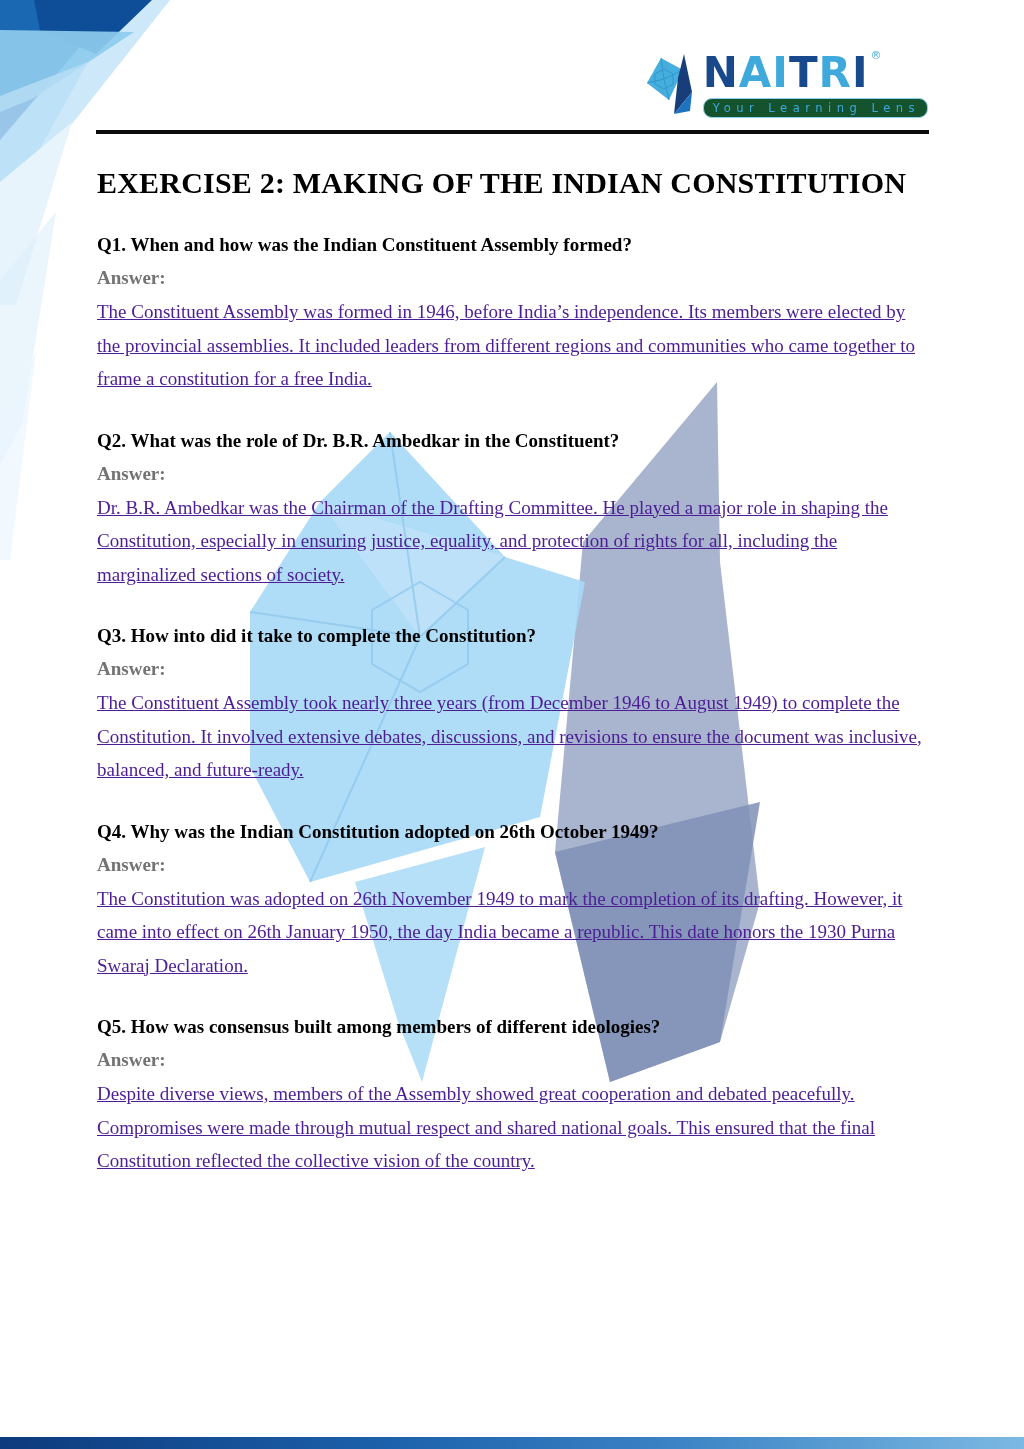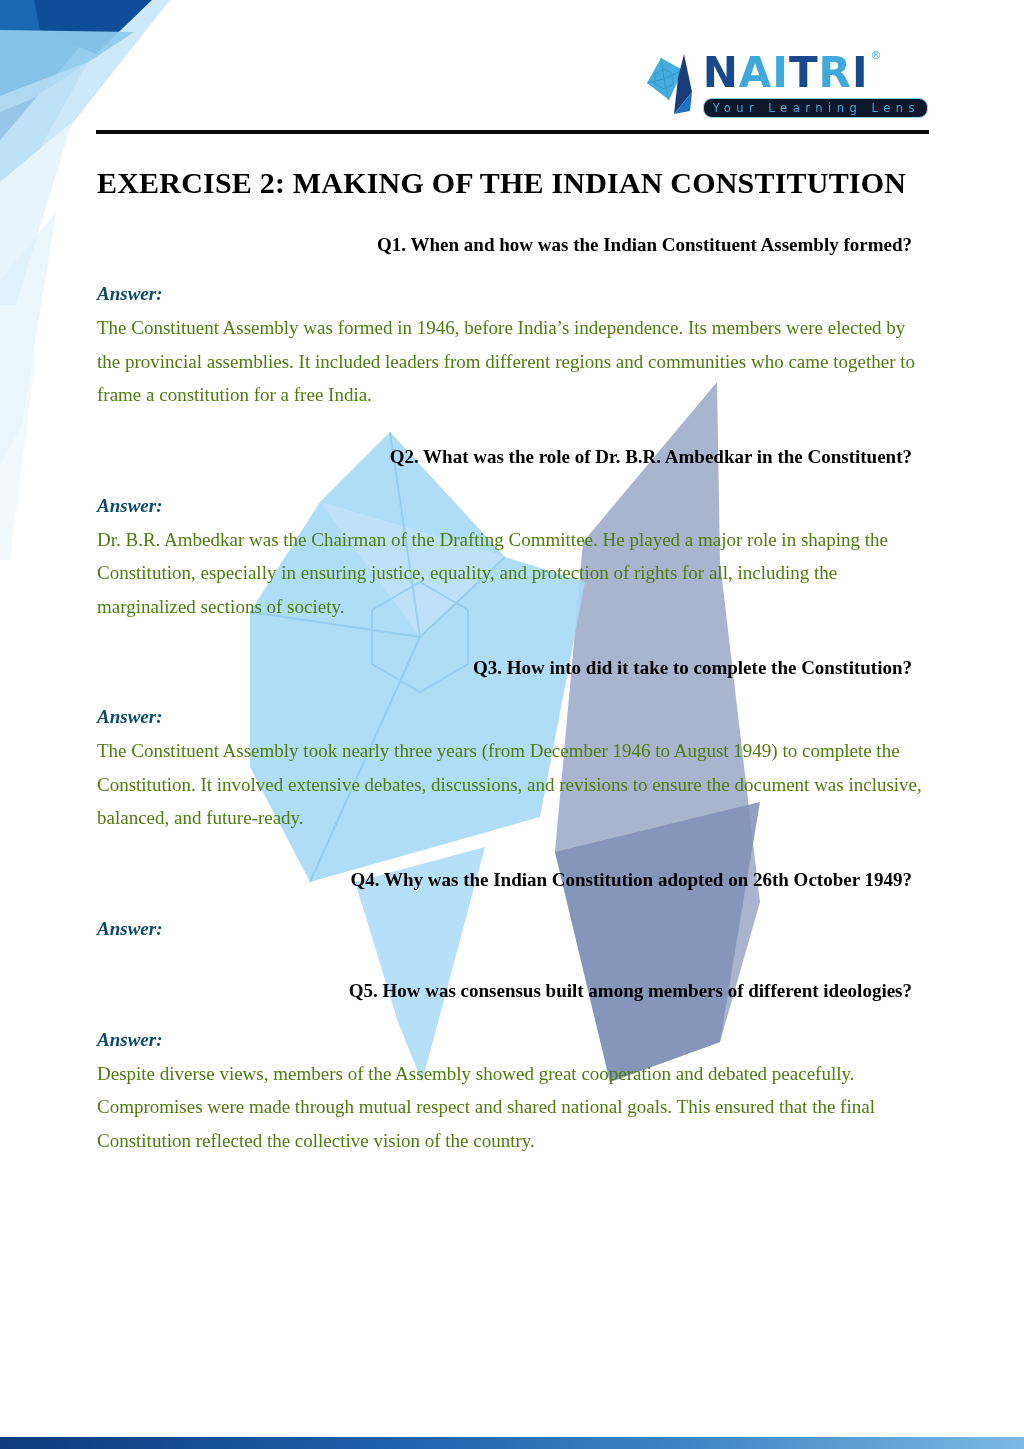--- a/index.html
+++ b/index.html
@@ -25,41 +25,41 @@
     font-weight:bold;font-size:42px;letter-spacing:1px;line-height:1;
   }
   .lt-d{color:#17498c;}
   .lt-l{color:#3fa9dc;}
   .reg-mark{font-family:"DejaVu Sans", sans-serif;font-size:11px;color:#3fa9dc;margin-left:2px;margin-top:-2px;}
   .tagline{
     margin-top:4px;
     font-family:"DejaVu Sans", sans-serif;
     font-size:11.5px;color:#3fa9dc;letter-spacing:5.5px;
     border:1.5px solid #8fd0ef;border-radius:9px;
-    padding:2px 7px 2px 9px;background:#0f172a;white-space:nowrap;
+    padding:2px 7px 2px 9px;background:#14532d;white-space:nowrap;
   }
   
   .rule{position:absolute;top:130px;left:96px;width:833px;height:4px;background:#0b0b0b;z-index:2;}
   
   .content{position:absolute;top:150px;left:97px;width:831px;z-index:1;}
   .page-title{
     margin:16px 0 0 0;
     font-size:30px;font-weight:bold;color:#000000;
     font-family:"Liberation Serif", serif;
     white-space:nowrap;letter-spacing:0.2px;
   }
   .qa{margin-top:29px;}
   .question{
-    margin:16px;font-size:19px;font-weight:bold;line-height:32px;color:#000;text-align:right;
+    margin:0;font-size:19px;font-weight:bold;line-height:32px;color:#000;
   }
   .ans-label{
-    margin:0;font-size:19px;font-weight:bold;line-height:34px;color:#0c4a6e;font-style:italic;
+    margin:0;font-size:19px;font-weight:bold;line-height:34px;color:#737373;
   }
   .answer{
-    margin:0;font-size:19px;font-weight:normal;line-height:33.5px;color:#4d7c0f;
+    margin:0;font-size:19px;font-weight:normal;line-height:33.5px;color:#4c1d95;text-decoration:underline;
   }
   
   .footer-bar{
     position:absolute;left:0;bottom:0;width:1024px;height:12px;z-index:3;
     background:linear-gradient(90deg,#0d3a7c 0%,#1c61ab 38%,#3a82c4 65%,#7cb9e3 100%);
   }
 </style>
 </head>
 <body>
 
@@ -141,20 +141,21 @@
 
     <section class="qa">
       <h2 class="question">Q3. How into did it take to complete the Constitution?</h2>
       <p class="ans-label">Answer:</p>
       <p class="answer">The Constituent Assembly took nearly three years (from December 1946 to August 1949) to complete the Constitution. It involved extensive debates, discussions, and revisions to ensure the document was inclusive, balanced, and future-ready.</p>
     </section>
 
     <section class="qa">
       <h2 class="question">Q4. Why was the Indian Constitution adopted on 26th October 1949?</h2>
       <p class="ans-label">Answer:</p>
+      <p class="answer">The Constitution was adopted on 26th November 1949 to mark the completion of its drafting. However, it came into effect on 26th January 1950, the day India became a republic. This date honors the 1930 Purna Swaraj Declaration.</p>
     </section>
 
     <section class="qa">
       <h2 class="question">Q5. How was consensus built among members of different ideologies?</h2>
       <p class="ans-label">Answer:</p>
       <p class="answer">Despite diverse views, members of the Assembly showed great cooperation and debated peacefully. Compromises were made through mutual respect and shared national goals. This ensured that the final Constitution reflected the collective vision of the country.</p>
     </section>
   </div>
 
   <div class="footer-bar"></div>

